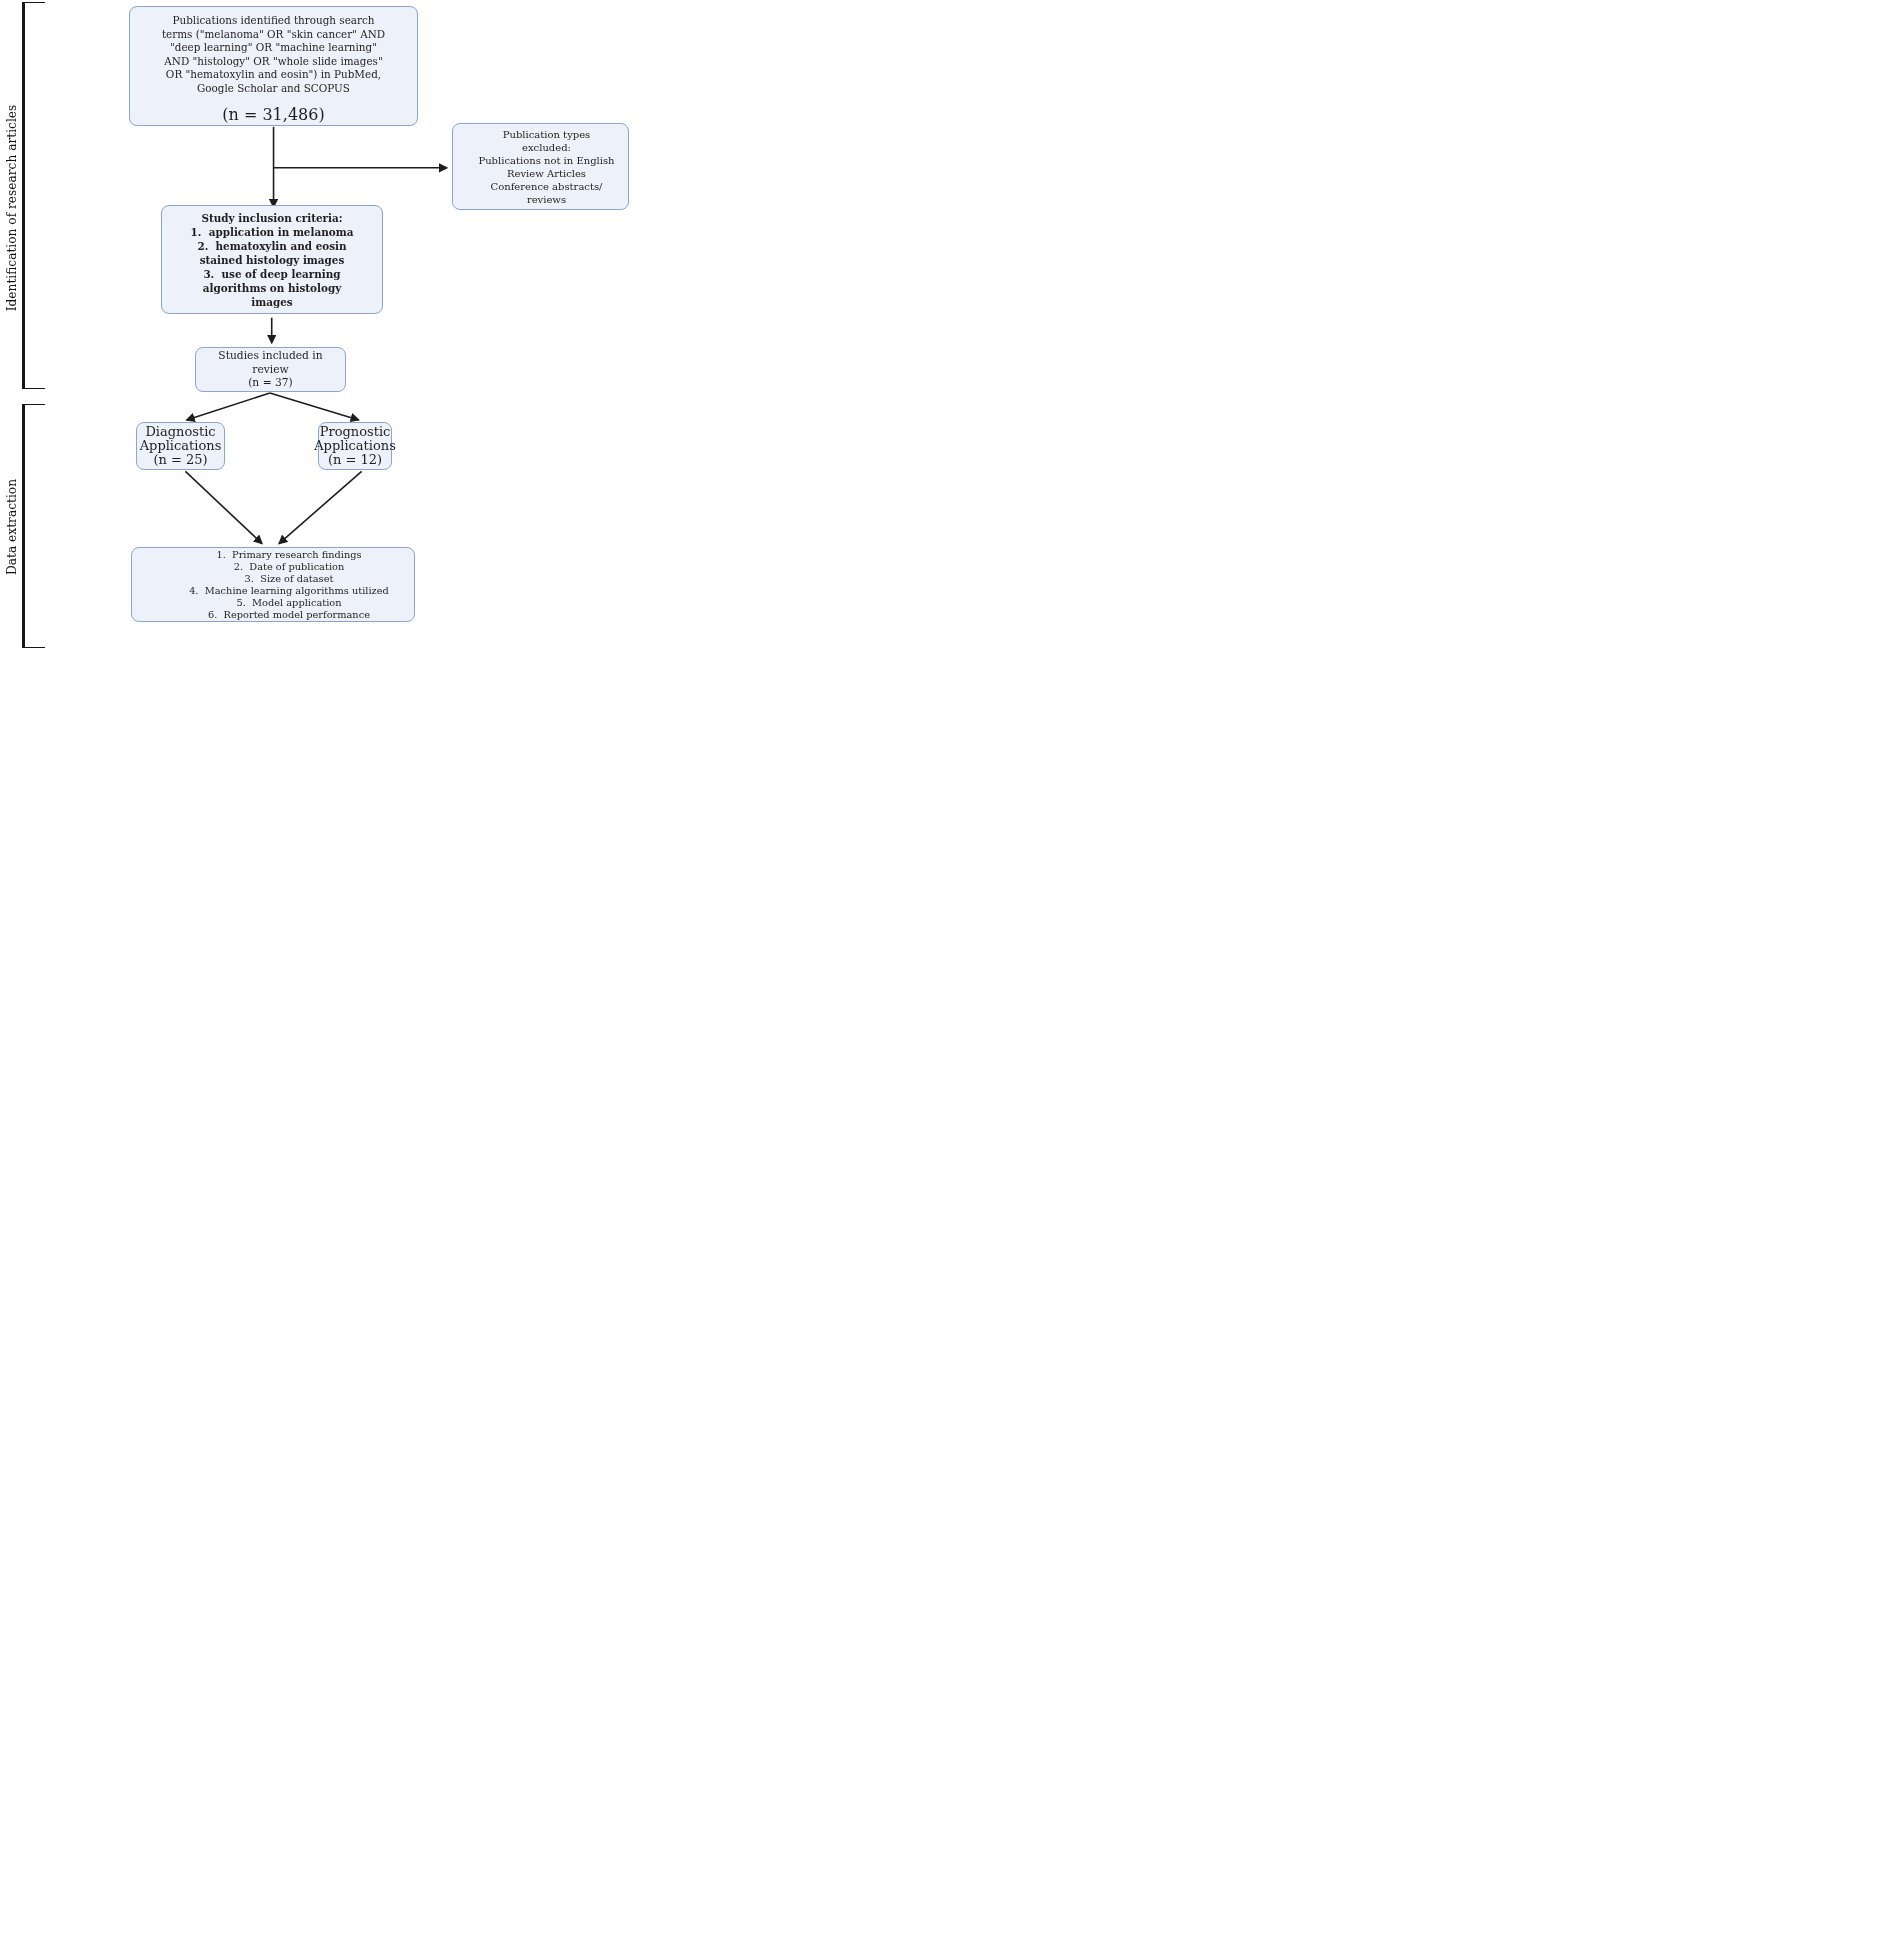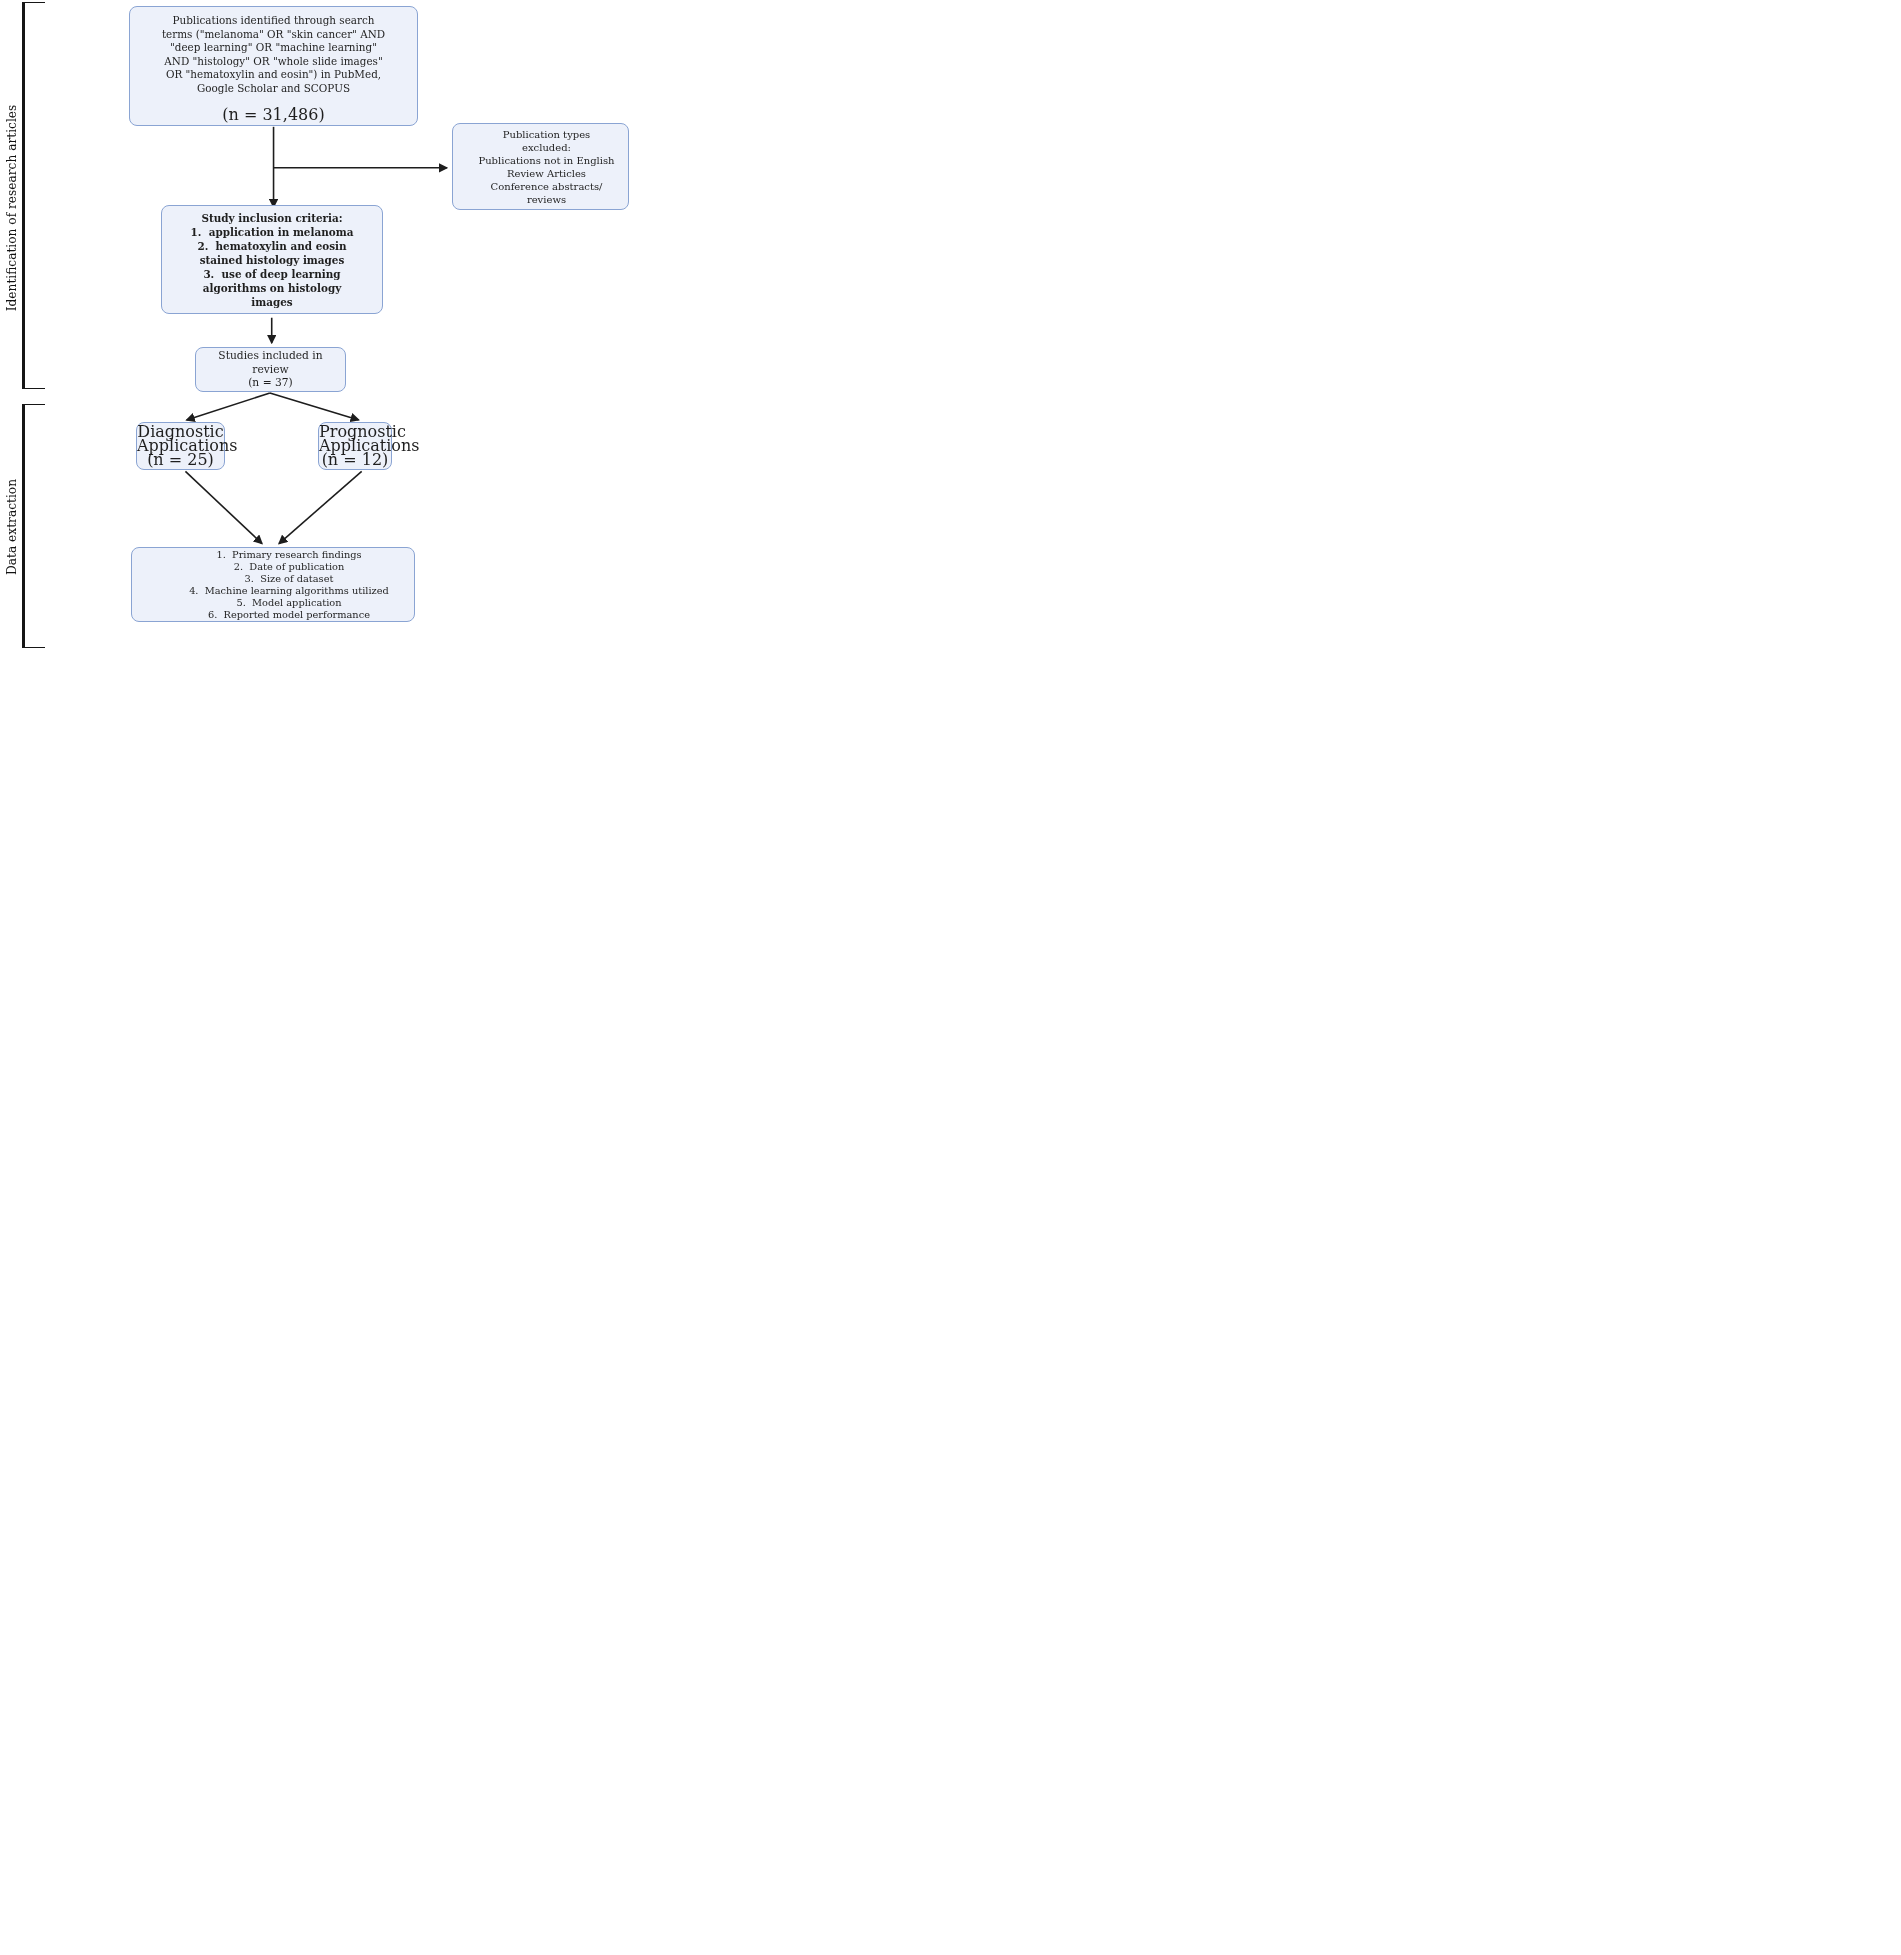--- a/index.html
+++ b/index.html
@@ -20,41 +20,42 @@
   }
   .arrows line { stroke: #1d1d1d; stroke-width: 2.6; }
   .box {
     position: absolute;
     background: #edf1fa;
     border: 1.8px solid #8aa4d3;
     border-radius: 8px;
     box-sizing: border-box;
     display: flex;
     flex-direction: column;
+    align-items: center;
     justify-content: center;
     text-align: center;
   }
   .box-text { white-space: pre-line; }
 
   .box.search   { left: 129px; top: 6.1px;  width: 289px; height: 120px; justify-content: flex-start; padding-top: 7.3px; }
   .box.search .box-text { font-size: 10.4px; line-height: 13.5px; }
   .box.search .box-count { font-size: 16px; line-height: 13.5px; margin-top: 13px; }
 
   .box.excluded { left: 452px; top: 123px; width: 177px; height: 87px; }
   .box.excluded .box-text { font-size: 10px; line-height: 13px; margin-left: 12px; }
 
   .box.inclusion { left: 161px; top: 205px; width: 222px; height: 109px; font-weight: bold; }
   .box.inclusion .box-text { font-size: 10.4px; line-height: 14px; }
 
   .box.included { left: 195px; top: 347px; width: 151px; height: 45px; }
   .box.included .box-text { font-size: 10.7px; line-height: 13.5px; }
 
   .box.diagnostic { left: 136px; top: 422px; width: 89px; height: 48px; }
   .box.prognostic { left: 318px; top: 422px; width: 74px; height: 48px; }
-  .box.diagnostic .box-text, .box.prognostic .box-text { font-size: 16px; line-height: 14px; }
+  .box.diagnostic .box-text, .box.prognostic .box-text { font-size: 13px; line-height: 14px; }
 
   .box.extraction { left: 131px; top: 547px; width: 284px; height: 75px; padding-left: 32px; }
   .box.extraction .box-text { font-size: 9.8px; line-height: 12px; }
 
   .bracket {
     position: absolute;
     left: 22px;
     width: 23px;
     box-sizing: border-box;
     border-left: 3.1px solid #161616;

